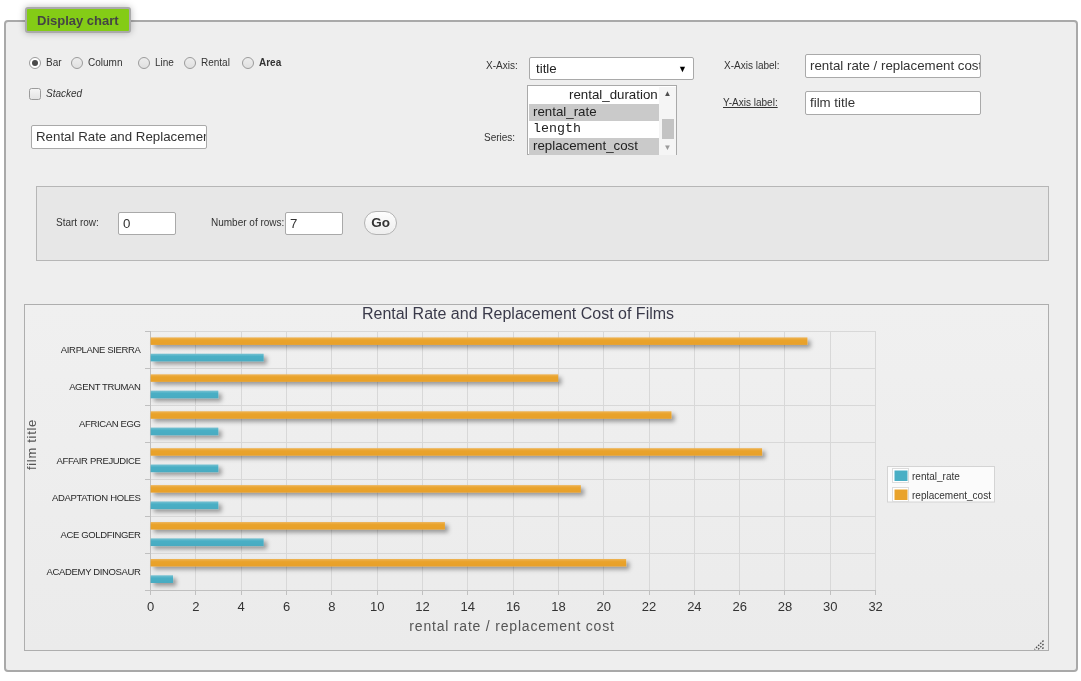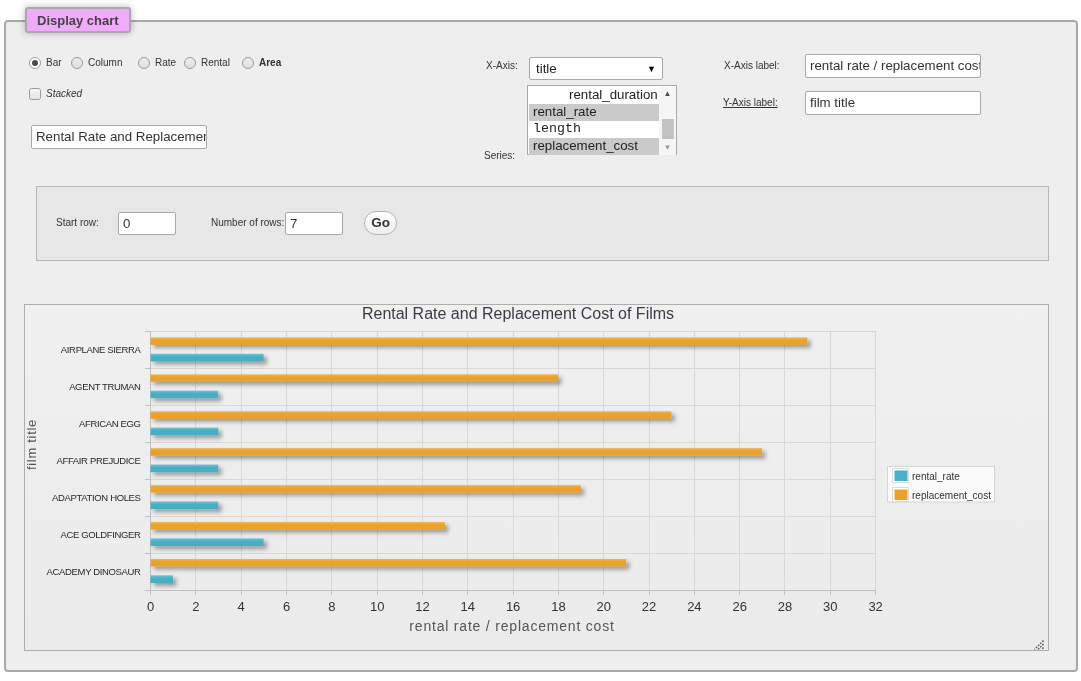--- a/index.html
+++ b/index.html
@@ -2,21 +2,21 @@
 <html><head>
 <meta charset="utf-8">
 <style>
 * { margin:0; padding:0; box-sizing:border-box; }
 html,body { background:#fff; }
 body { font-family:"Liberation Sans", sans-serif; }
 #stage { position:relative; width:1081px; height:681px; background:#fff; overflow:hidden; }
 #fieldset { position:absolute; left:4px; top:20px; width:1074px; height:652px;
   background:#eeeeee; border:2px solid #a9a9a9; border-radius:4px; }
 #legend { position:absolute; left:25px; top:7px; height:26px; padding:0 10px;
-  background:#f0abfc; border:2px solid #aaa; border-radius:3px;
+  background:#84cc16; border:2px solid #aaa; border-radius:3px;
   font-size:13px; font-weight:bold; color:#444; line-height:23px;
   box-shadow:0 0 7px rgba(0,0,0,0.28); }
 .lbl { position:absolute; font-size:10px; color:#333; white-space:nowrap; }
 .radio { position:absolute; width:12px; height:12px; border:1px solid #9b9b9b; border-radius:50%;
   background:linear-gradient(#ededed,#e0e0e0); }
 .radio.on { background:#fff; }
 .radio.on::after { content:""; position:absolute; left:2px; top:2px; width:6px; height:6px;
   border-radius:50%; background:#4a4a4a; }
 .checkbox { position:absolute; width:12px; height:12px; border:1px solid #9b9b9b;
   background:linear-gradient(#f5f5f5,#e4e4e4); border-radius:2.5px; }
@@ -24,21 +24,21 @@
   color:#333; white-space:nowrap; overflow:hidden; padding:0 0 0 4px; border-radius:2px; }
 #panel { position:absolute; left:36px; top:186px; width:1013px; height:75px;
   background:#e7e7e7; border:1px solid #b6b6b6; }
 #gobtn { position:absolute; left:364px; top:211px; width:33px; height:24px;
   border:1px solid #b3b3b3; border-radius:12px;
   background:linear-gradient(#fdfdfd,#eeeeee);
   font-size:13.5px; font-weight:bold; color:#333; text-align:center; line-height:22px; }
 #chartbox { position:absolute; left:24px; top:304px; width:1025px; height:347px;
   background:linear-gradient(#f0f0f0,#ebebeb); border:1px solid #aeaeae; }
 #rsz { position:absolute; right:4px; bottom:4px; width:10px; height:10px; }
-#selectbox { position:absolute; left:529px; top:57px; width:134px; height:23px;
+#selectbox { position:absolute; left:529px; top:57px; width:165px; height:23px;
   background:#fff; border:1px solid #a9a9a9; border-radius:2px; }
 #selectbox .val { position:absolute; left:6px; top:3px; font-size:13.3px; color:#222; }
 #selectbox .arr { position:absolute; right:6px; top:6px; font-size:9px; color:#000; }
 #listbox { position:absolute; left:527px; top:85px; width:150px; height:70px;
   background:#fff; border:1px solid #a9a9a9; }
 .opt { position:absolute; left:1px; width:131px; height:17px; font-size:13.3px; color:#222;
   padding-left:4px; line-height:16px; white-space:nowrap; }
 .opt.sel { background:#cacaca; }
 #sbar { position:absolute; right:0px; top:1px; width:17px; height:68px; background:#f5f5f5; }
 #sbar .btn { position:absolute; left:0; width:17px; height:14px;
@@ -49,38 +49,38 @@
 <body>
 <div id="stage">
   <div id="fieldset"></div>
   <div id="legend">Display chart</div>
 
   <span class="radio on" style="left:29px; top:57px;"></span>
   <span class="lbl" style="left:46px; top:57px;">Bar</span>
   <span class="radio" style="left:71px; top:57px;"></span>
   <span class="lbl" style="left:88px; top:57px;">Column</span>
   <span class="radio" style="left:138px; top:57px;"></span>
-  <span class="lbl" style="left:155px; top:57px;">Rate</span>
+  <span class="lbl" style="left:155px; top:57px;">Line</span>
   <span class="radio" style="left:184px; top:57px;"></span>
   <span class="lbl" style="left:201px; top:57px;">Rental</span>
   <span class="radio" style="left:242px; top:57px;"></span>
   <span class="lbl" style="left:259px; top:57px;font-weight:bold;">Area</span>
 
   <span class="checkbox" style="left:29px; top:88px;"></span>
   <span class="lbl" style="left:46px; top:88px;font-style:italic;">Stacked</span>
 
   <div class="tinput" style="left:31px; top:125px; width:176px; height:24px; line-height:22px;">Rental Rate and Replacement Cost of Films</div>
 
   <span class="lbl" style="left:486px; top:60px;">X-Axis:</span>
   <div id="selectbox">
       <span class="val">title</span>
       <span class="arr">▼</span>
     </div>
 
-  <span class="lbl" style="left:484px; top:150px;">Series:</span>
+  <span class="lbl" style="left:484px; top:132px;">Series:</span>
   <div id="listbox">
     <div class="opt" style="top:1px;padding-left:40px;">rental_duration</div>
     <div class="opt sel" style="top:18px;">rental_rate</div>
     <div class="opt" style="top:35px;font-family:Liberation Mono, monospace;">length</div>
     <div class="opt sel" style="top:52px;">replacement_cost</div>
     <div id="sbar">
       <div class="btn" style="top:0;">▲</div>
       <div class="thumb"></div>
       <div class="btn" style="bottom:0; color:#9a9a9a;">▼</div>
     </div>

